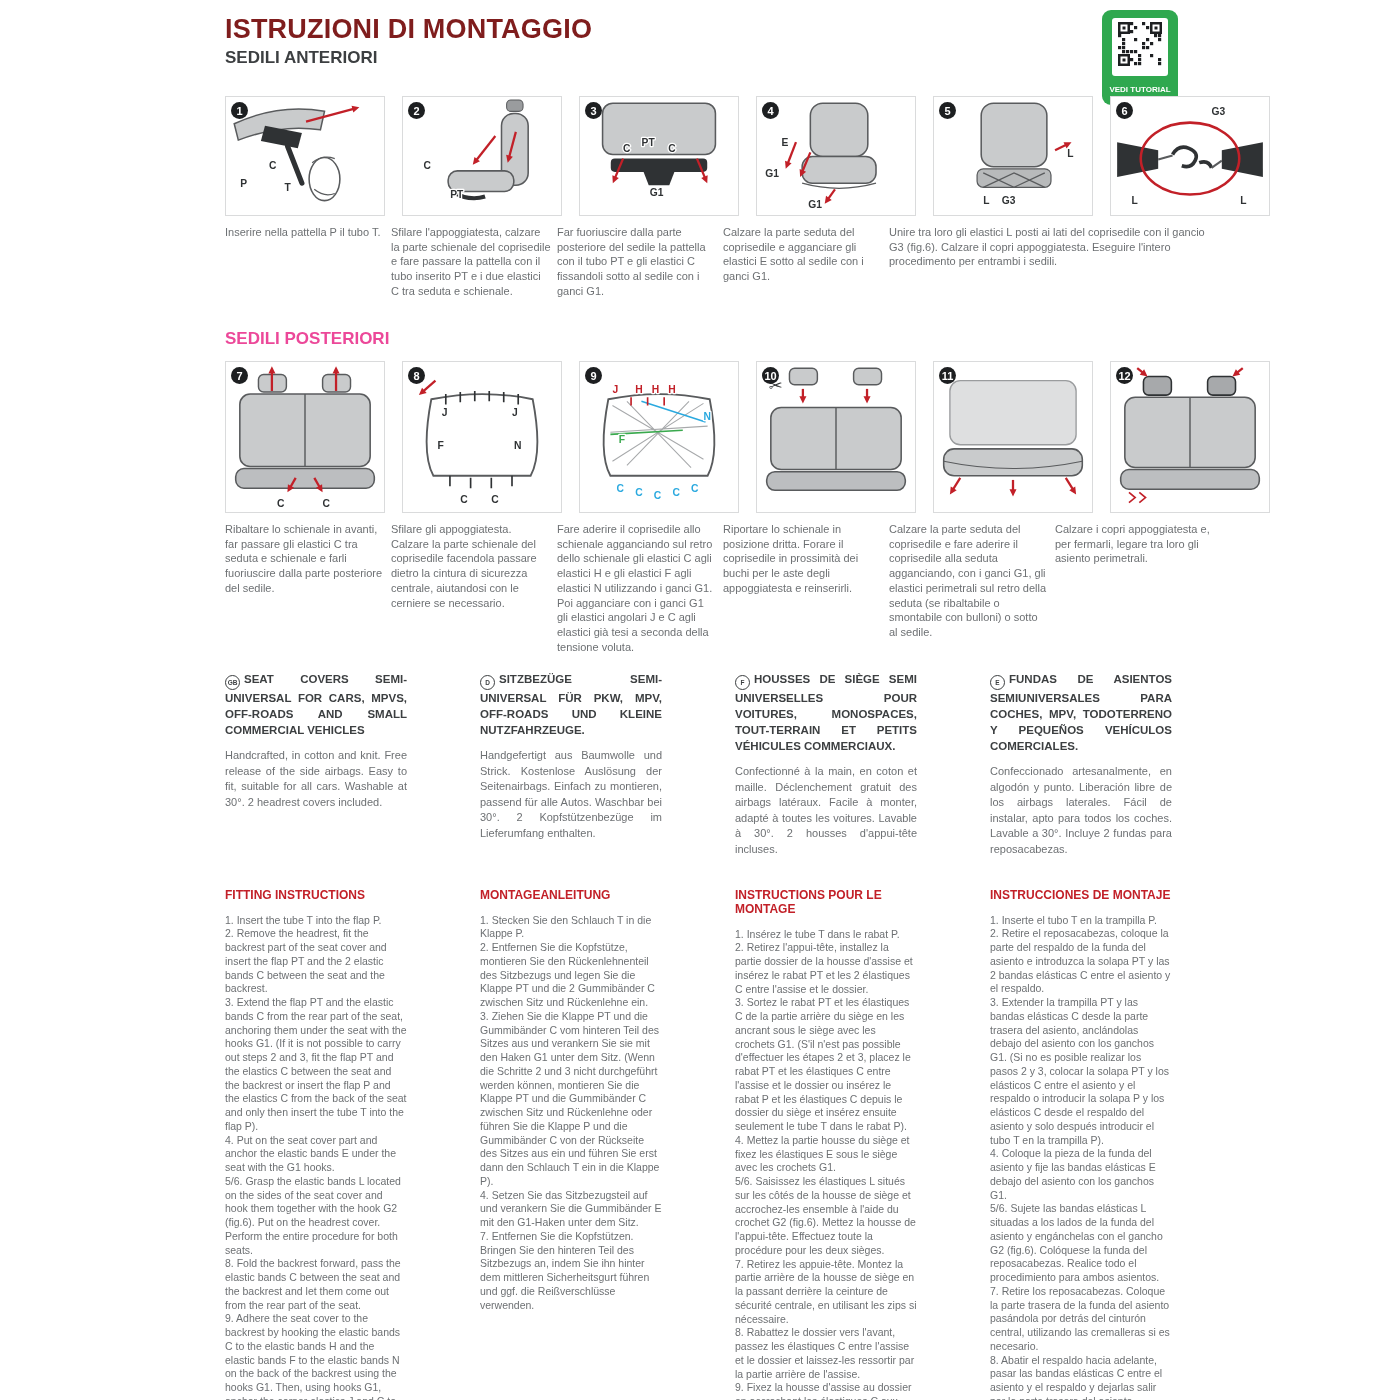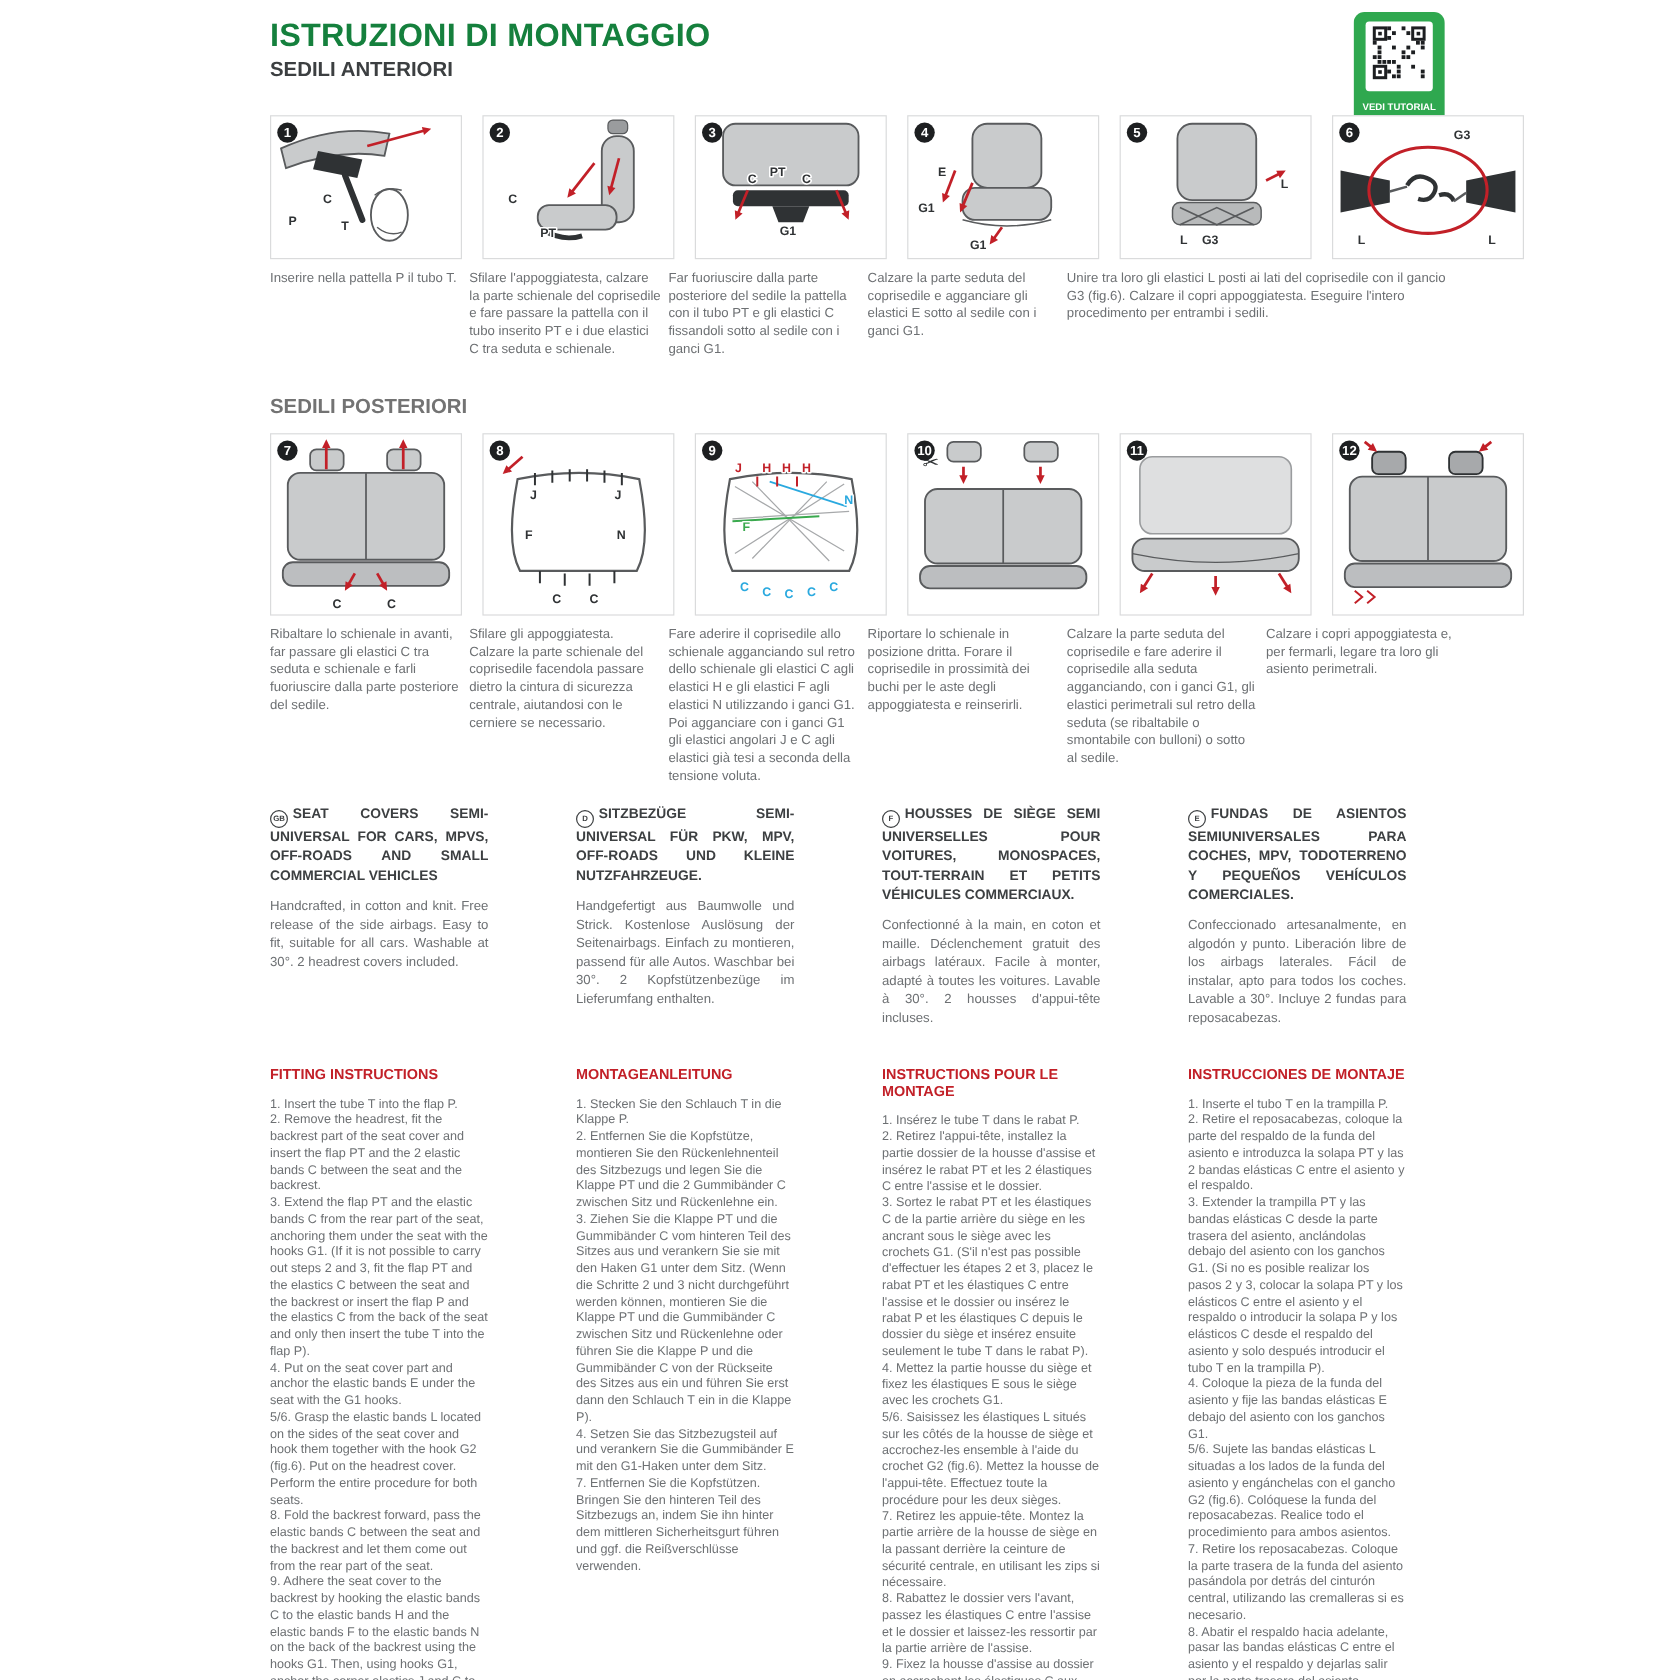--- a/index.html
+++ b/index.html
@@ -1,22 +1,22 @@
 <!DOCTYPE html>
 <html><head>
 <meta charset="utf-8">
 <style>
   html,body{margin:0;padding:0;background:#ffffff;}
   .page{position:relative;width:1400px;height:1400px;background:#ffffff;overflow:hidden;
         font-family:"Liberation Sans",sans-serif;color:#3c3f41;}
   .header{padding-top:14px;margin-left:225px;}
-  .title{color:#15803d;font-size:27px;font-weight:bold;letter-spacing:.2px;margin:0;}
+  .title{color:#7f1d1d;font-size:27px;font-weight:bold;letter-spacing:.2px;margin:0;}
   .subtitle{color:#3c3f41;font-size:17px;font-weight:bold;margin:3px 0 0 0;}
-  .section-sub{color:#737373;font-size:17px;font-weight:bold;margin:18px 1px 0 225px;}
-  .qr-badge{position:absolute;top:10px;right:208px;width:64px;}
+  .section-sub{color:#ec4899;font-size:17px;font-weight:bold;margin:18px 1px 0 225px;}
+  .qr-badge{position:absolute;top:10px;right:234px;width:64px;}
   .qr-badge svg{display:block;width:76px;height:95px;}
   .steps{display:grid;grid-template-columns:repeat(6,160px);column-gap:17px;margin:28px 0 0 225px;}
   .panel{position:relative;height:120px;background:#fff;border:1px solid #dadbdc;box-sizing:border-box;}
   .panel.rear{height:152px;}
   .panel svg{position:absolute;inset:0;width:100%;height:100%;}
   .num{position:absolute;top:5px;left:5px;width:17px;height:17px;border-radius:50%;background:#1d1f21;
        color:#fff;font-size:11px;font-weight:bold;display:flex;align-items:center;justify-content:center;z-index:2;}
   .caps{display:grid;grid-template-columns:repeat(6,160px);column-gap:6px;margin:9px 0 0 225px;}
   .cap{font-size:11px;line-height:1.34;color:#6d7073;}
   .caps.front-caps{min-height:86px;}

